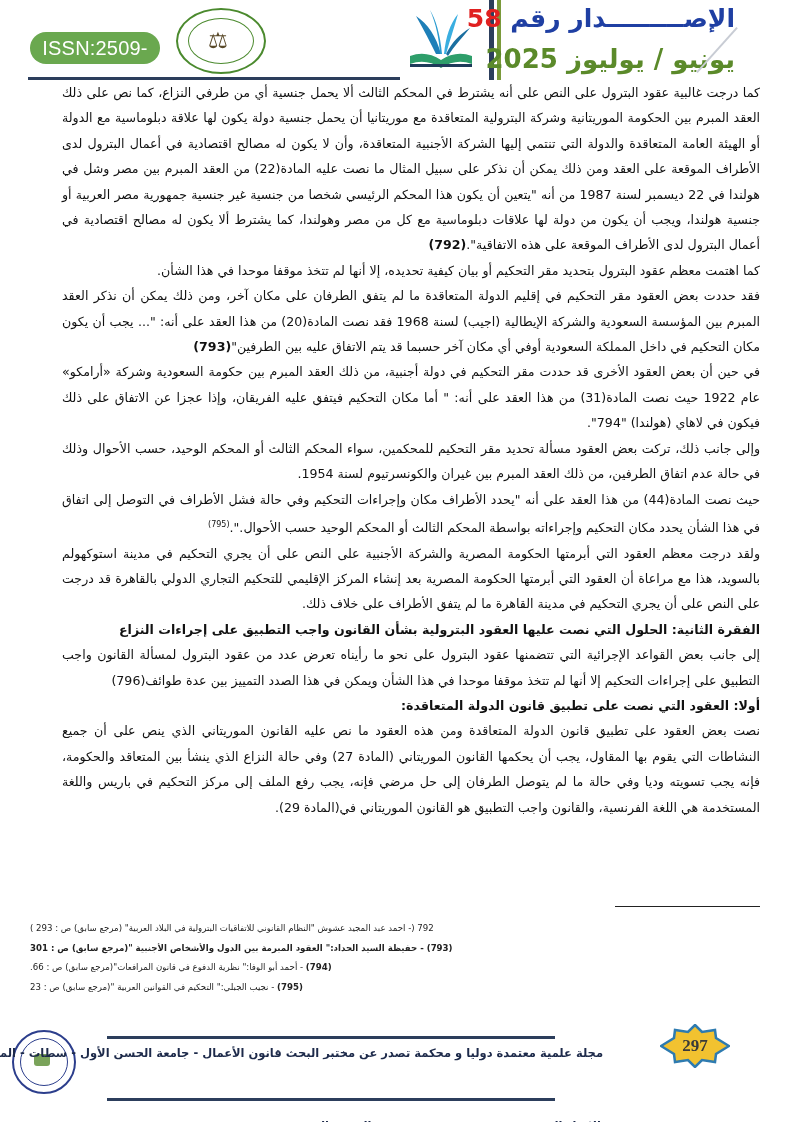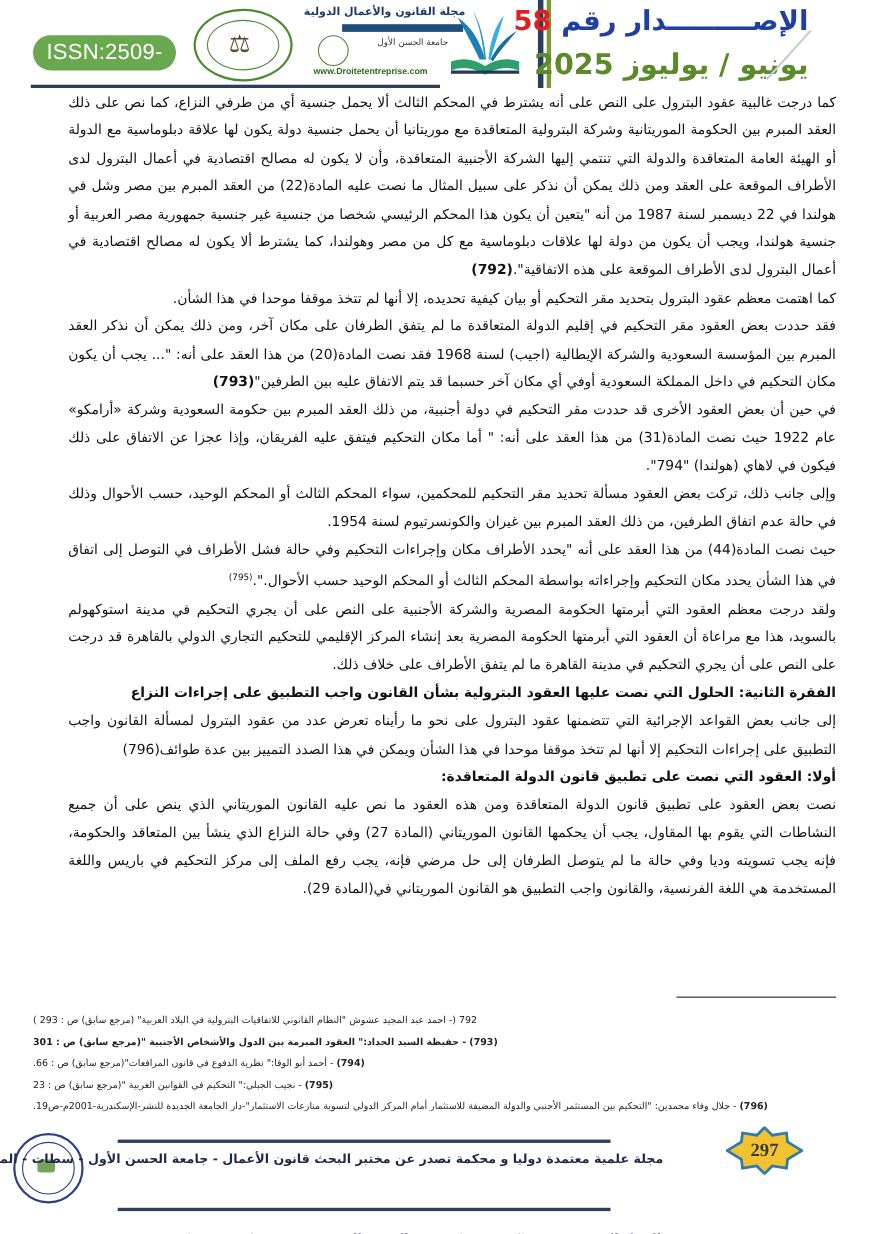--- a/index.html
+++ b/index.html
@@ -77,27 +77,20 @@
 <body>
 
 <div class="header">
   <div class="issn">ISSN:2509-0291</div>
 
   <div class="seal">
     <div class="ring"></div>
     <span class="scale">⚖</span>
   </div>
 
-  <div class="journal-banner">
-    <div class="jtitle">مجلة القانون والأعمال الدولية</div>
-    <div class="jsub"></div>
-    <div class="mini-seal"></div>
-    <div class="univ">جامعة الحسن الأول</div>
-    <div class="url">www.Droitetentreprise.com</div>
-  </div>
 
   <svg class="book" viewBox="0 0 70 66">
     <path d="M35 48 C30 30 22 18 10 10 C18 24 24 36 30 48 Z" fill="#1e7fb8"></path>
     <path d="M36 48 C34 28 30 14 24 4 C30 18 33 32 34 48 Z" fill="#2a9bd0"></path>
     <path d="M38 48 C40 30 44 18 52 8 C48 22 44 34 40 48 Z" fill="#3aaee0"></path>
     <path d="M40 48 C46 36 54 28 64 22 C56 32 48 40 42 50 Z" fill="#1b6fa0"></path>
     <path d="M4 50 Q20 44 35 54 Q50 44 66 50 L66 58 Q50 52 35 62 Q20 52 4 58 Z" fill="#2e9e6a"></path>
     <path d="M4 58 L66 58 L66 61 L4 61 Z" fill="#1f3b5a"></path>
   </svg>
 
@@ -143,23 +136,20 @@
   </p>
   <p class="bold">
     <span class="fnum">(793)</span><span> - حفيظة السيد الحداد:" العقود المبرمة بين الدول والأشخاص الأجنبية "(مرجع سابق) ص : 301</span>
   </p>
   <p>
     <span class="fnum">(794)</span><span> - أحمد أبو الوفا:" نظرية الدفوع في قانون المرافعات"(مرجع سابق) ص : 66.</span>
   </p>
   <p>
     <span class="fnum">(795)</span><span> - نجيب الجبلي:" التحكيم في القوانين العربية "(مرجع سابق) ص : 23</span>
   </p>
-  <p>
-    <span class="fnum">(796)</span><span> - جلال وفاء محمدين: "التحكيم بين المستثمر الأجنبي والدولة المضيفة للاستثمار أمام المركز الدولي لتسوية منازعات الاستثمار"-دار الجامعة الجديدة للنشر-الإسكندرية-2001م-ص19.</span>
-  </p>
 </div>
 
 <div class="footer-seal">
   <div class="inner"></div>
   <div class="dot"></div>
 </div>
 
 <div class="f-rule top"></div>
 <div class="footer-line1">مجلة علمية معتمدة  دوليا و محكمة تصدر عن مختبر البحث قانون الأعمال - جامعة الحسن الأول - سطات - المغرب</div>
 <div class="footer-line2">

